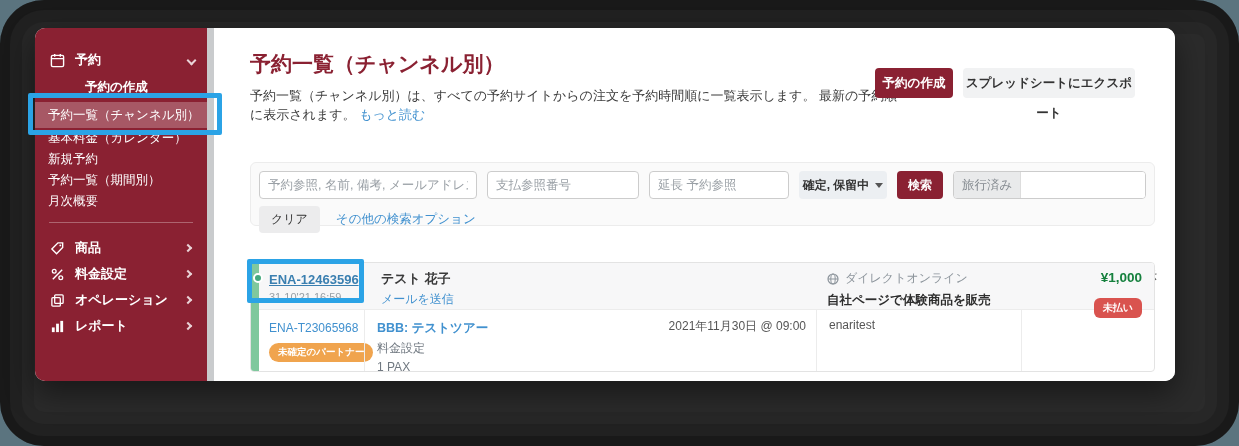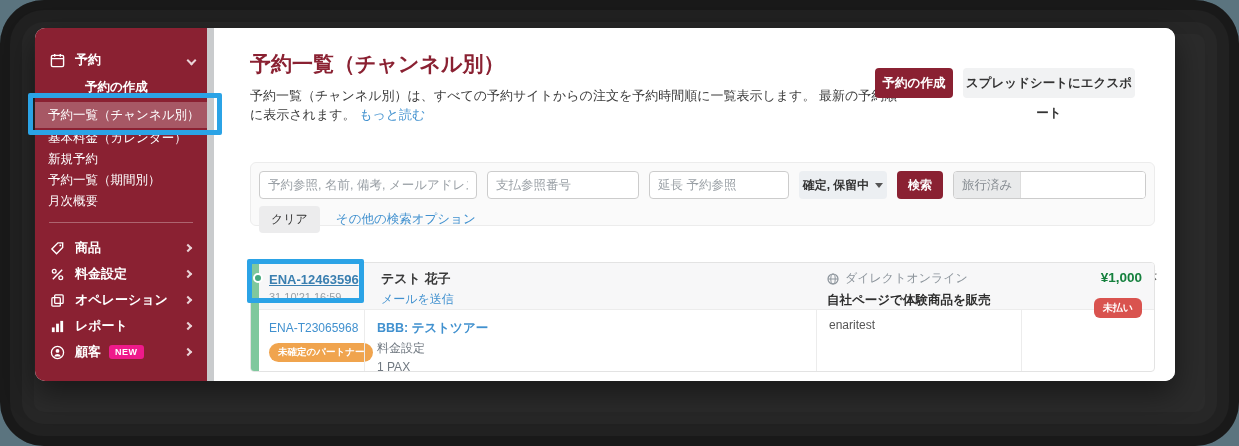--- a/index.html
+++ b/index.html
@@ -158,32 +158,20 @@
       <span class="sb-icon">
         <svg width="15" height="15" viewBox="0 0 16 16">
             <rect x="2" y="9" width="3" height="5" fill="#fff"></rect>
             <rect x="6.5" y="5" width="3" height="9" fill="#fff"></rect>
             <rect x="11" y="2" width="3" height="12" fill="#fff"></rect>
           </svg>
       </span>
       <span class="lbl">レポート</span>
       <span class="chev-right"></span>
     </div>
-    <div class="sb-nav">
-      <span class="sb-icon">
-        <svg width="15" height="15" viewBox="0 0 16 16">
-            <circle cx="8" cy="8" r="6.5" fill="none" stroke="#fff" stroke-width="1.4"></circle>
-            <circle cx="8" cy="6.3" r="2" fill="#fff"></circle>
-            <path d="M4.5 12.2 C5 10.5 6.4 9.6 8 9.6 C9.6 9.6 11 10.5 11.5 12.2" fill="#fff"></path>
-          </svg>
-      </span>
-      <span class="lbl">顧客</span>
-      <span class="badge-new">NEW</span>
-      <span class="chev-right"></span>
-    </div>
   </nav>
 
   <div class="scrollbar"></div>
 
   <main class="content">
 
     <div class="page-head">
       <div class="page-title">予約一覧（チャンネル別）</div>
       <div class="page-desc">
         <span>予約一覧（チャンネル別）は、すべての予約サイトからの注文を予約時間順に一覧表示します。 最新の予約順に表示されます。</span>
@@ -253,20 +241,21 @@
         <div class="s-cell s1">
           <a class="link">ENA-T23065968</a>
           <span class="badge-partner">未確定のパートナー</span>
         </div>
         <div class="s2">
           <div class="s2l">
             <a class="link prod">BBB: テストツアー</a>
             <div class="muted">料金設定</div>
             <div class="muted">1 PAX</div>
           </div>
+          <div class="s2r">2021年11月30日 @ 09:00</div>
         </div>
         <div class="s3">enaritest</div>
         <div class="s4"></div>
       </div>
     </div>
 
   </main>
 </div>
 
 <div class="anno" id="anno-sidebar"></div>

